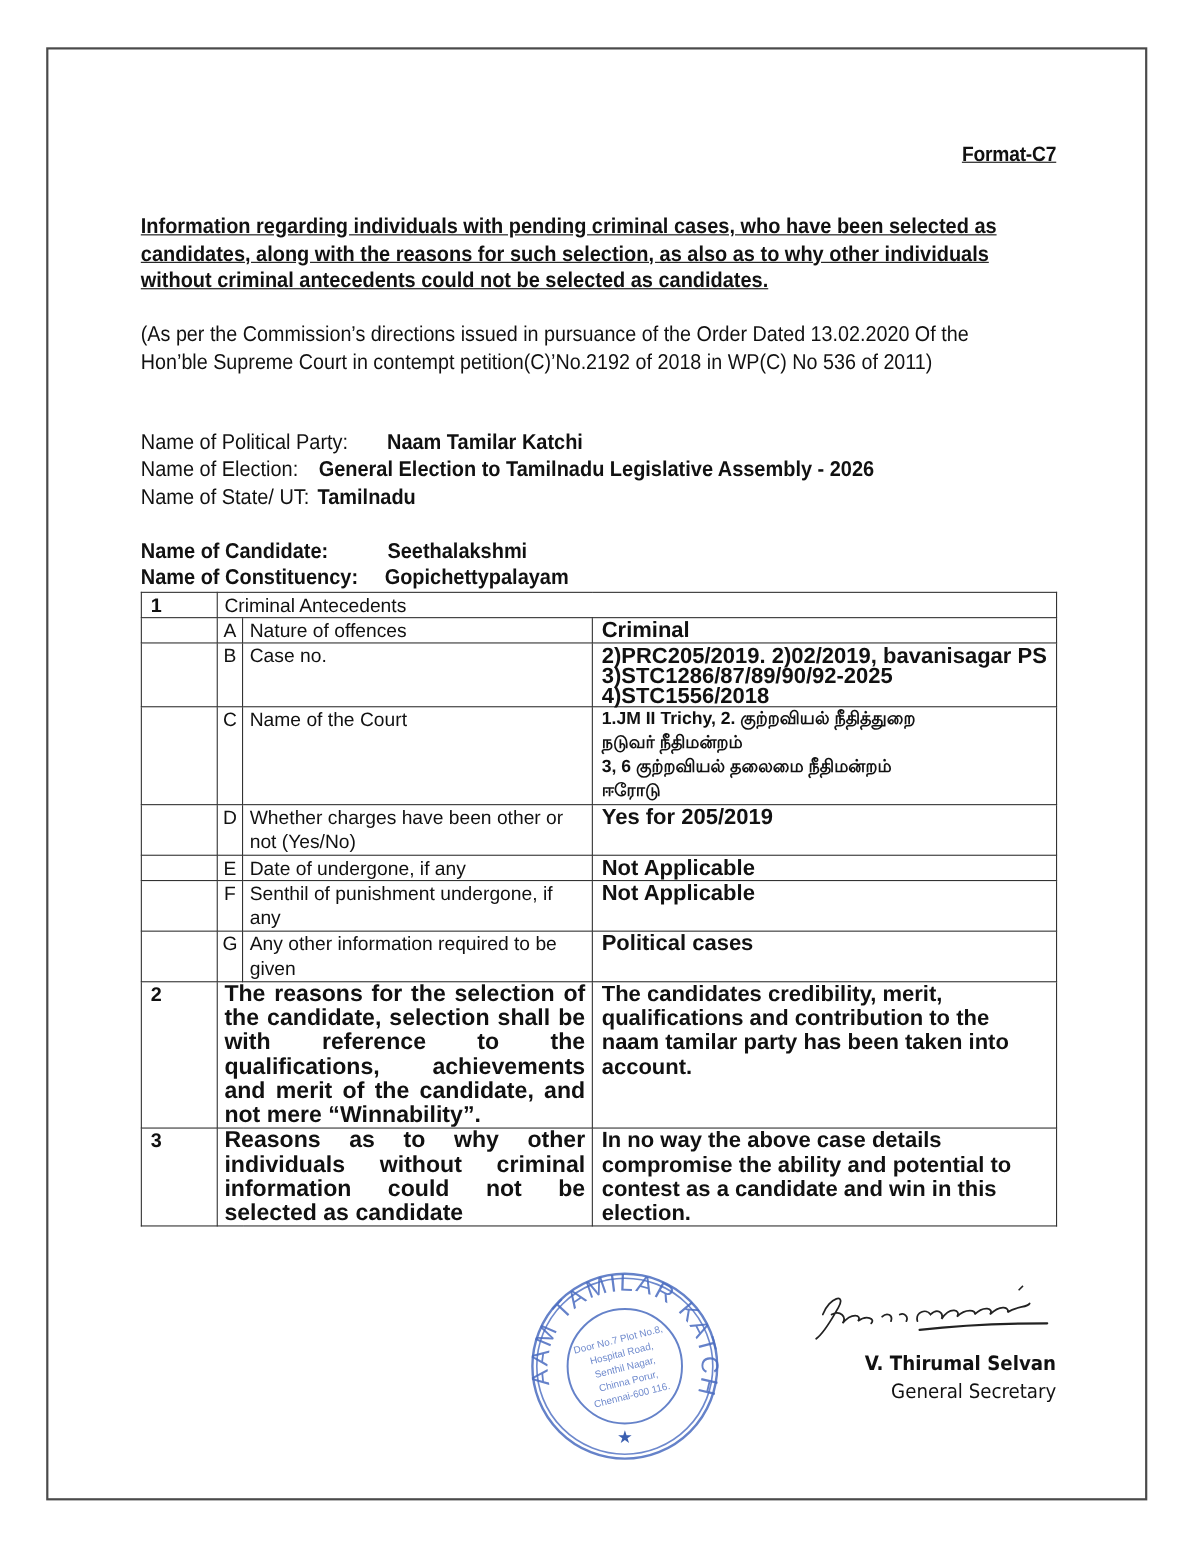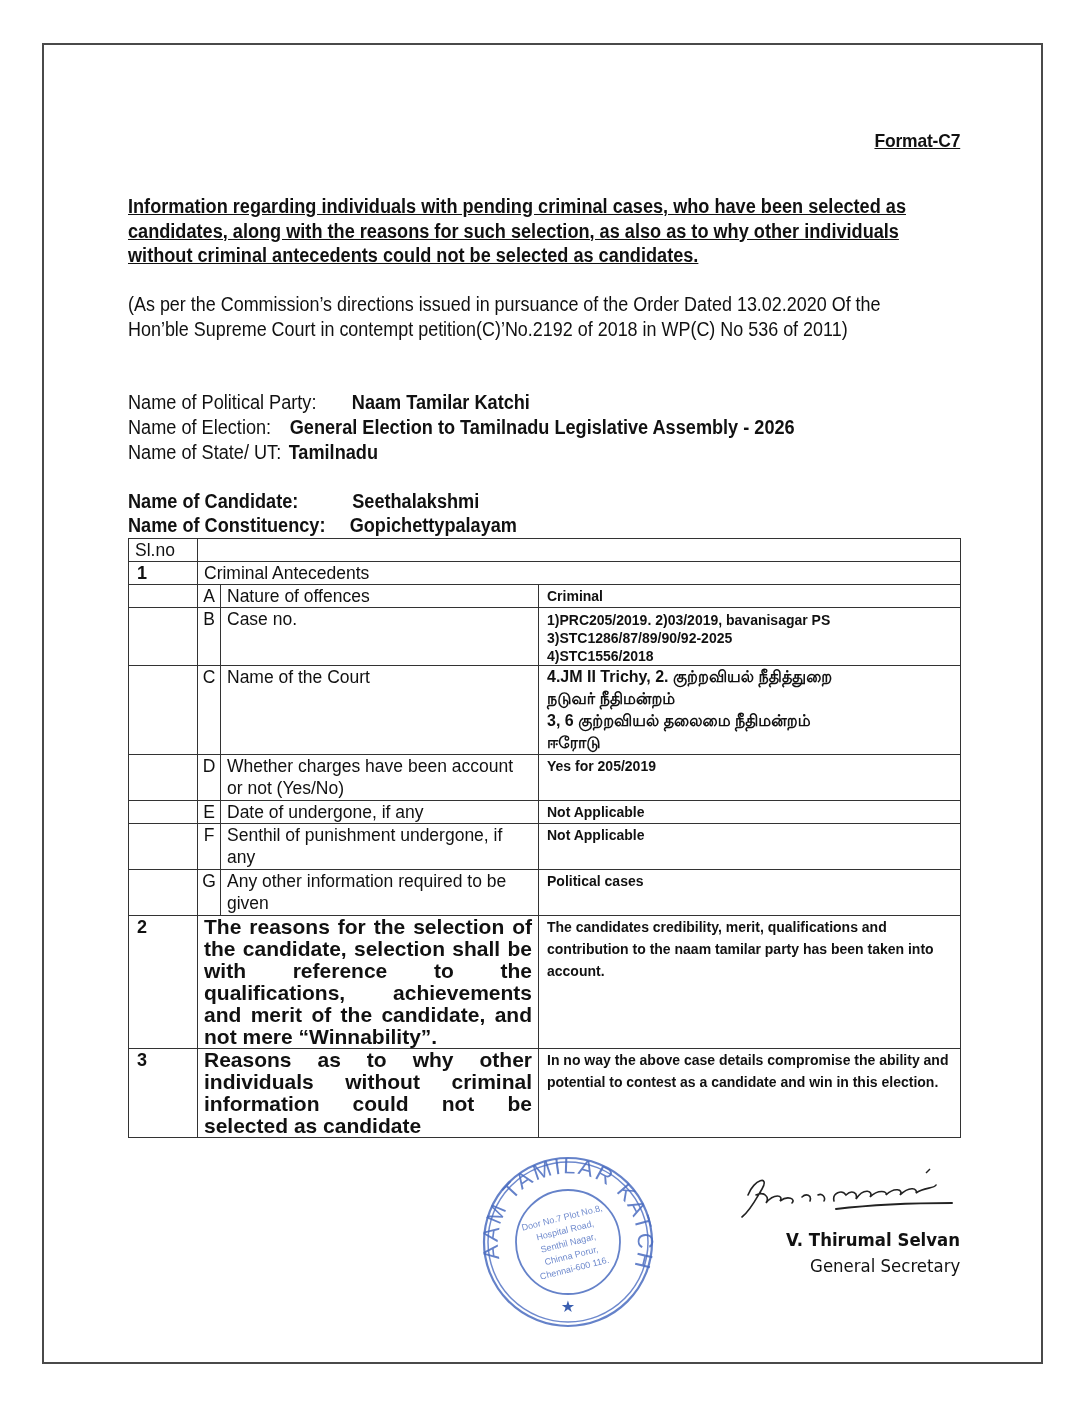--- a/index.html
+++ b/index.html
@@ -10,21 +10,21 @@
   .subhead { position: absolute; left: 128px; top: 292px; width: 880px; font-size: 19.5px; line-height: 24.5px; transform: scaleX(0.92); transform-origin: left; }
   .meta { position: absolute; left: 128px; font-size: 19.5px; line-height: 24.5px; white-space: nowrap; transform: scaleX(0.93); transform-origin: left; }
   .meta .lbl { font-weight: normal; }
   .meta .val { font-weight: bold; }
   .meta.bold .lbl { font-weight: bold; }
   table.form { position: absolute; left: 128px; top: 538px; width: 833px; border-collapse: collapse; font-size: 17.5px; }
   table.form td { border: 1.5px solid #333; vertical-align: top; padding: 0 6px; line-height: 22px; }
   td.sl { width: 56px; }
   td.ltr { width: 22px; text-align: center; padding: 0 !important; }
   td.desc { width: 305px; }
-  td.val { font-weight: bold; font-size: 14px; line-height: 19px; padding-left: 8px !important; }
+  td.val { font-weight: bold; font-size: 20px; line-height: 19px; padding-left: 8px !important; }
   td.val.tamil { font-size: 16px; line-height: 22px; }
   td.b2 { font-weight: bold; text-align: justify; text-align-last: left; font-size: 21px; line-height: 22.6px; }
   td.num { font-weight: bold; padding-left: 8px !important; }
   .stamp { position: absolute; left: 478px; top: 1150px; width: 180px; height: 180px; }
   .sig { position: absolute; left: 740px; top: 1165px; width: 215px; height: 60px; }
   .signer-name { position: absolute; right: 128px; top: 1229px; font-size: 18px; font-weight: bold; font-family: "DejaVu Sans", sans-serif; transform: scaleX(0.92); transform-origin: right; }
   .signer-title { position: absolute; right: 128px; top: 1255px; font-size: 18px; font-family: "DejaVu Sans", sans-serif; transform: scaleX(0.92); transform-origin: right; }
 </style>
 </head>
 <body>
@@ -48,62 +48,58 @@
 
 <div class="meta bold" style="top:489px;">
   <span class="lbl">Name of Candidate:</span><span style="display:inline-block;width:58px;"></span><span class="val">Seethalakshmi</span>
 </div>
 <div class="meta bold" style="top:513px;">
   <span class="lbl">Name of Constituency:</span><span style="display:inline-block;width:26px;"></span><span class="val">Gopichettypalayam</span>
 </div>
 
 <table class="form">
   <tbody>
-      <tr>
-    <td class="sl">Sl.no</td>
-    <td colspan="3"></td>
-  </tr>
   <tr>
     <td class="num" style="font-size:18px;">1</td>
     <td colspan="3">Criminal Antecedents</td>
   </tr>
 
   <tr>
     <td class="sl"></td>
     <td class="ltr">A</td>
     <td class="desc">Nature of offences</td>
     <td class="val">
           <div>Criminal</div>
         </td>
   </tr>
   <tr style="height:57px;">
     <td class="sl"></td>
     <td class="ltr">B</td>
     <td class="desc">Case no.</td>
     <td class="val" style="line-height:18px;padding-top:3px;">
-      <div>1)PRC205/2019. 2)03/2019, bavanisagar PS</div>
+      <div>2)PRC205/2019. 2)02/2019, bavanisagar PS</div>
       <div>3)STC1286/87/89/90/92-2025</div>
       <div>4)STC1556/2018</div>
     </td>
   </tr>
   <tr style="height:88px;">
     <td class="sl"></td>
     <td class="ltr">C</td>
     <td class="desc">Name of the Court</td>
     <td class="val tamil">
-      <div>4.JM II Trichy, 2. குற்றவியல் நீதித்துறை</div>
+      <div>1.JM II Trichy, 2. குற்றவியல் நீதித்துறை</div>
       <div>நடுவர் நீதிமன்றம்</div>
       <div>3, 6 குற்றவியல் தலைமை நீதிமன்றம்</div>
       <div>ஈரோடு</div>
     </td>
   </tr>
   <tr style="height:46px;">
     <td class="sl"></td>
     <td class="ltr">D</td>
-    <td class="desc">Whether charges have been account or not (Yes/No)</td>
+    <td class="desc">Whether charges have been other or not (Yes/No)</td>
     <td class="val">
           <div>Yes for 205/2019</div>
         </td>
   </tr>
   <tr>
     <td class="sl"></td>
     <td class="ltr">E</td>
     <td class="desc">Date of undergone, if any</td>
     <td class="val">
           <div>Not Applicable</div>

